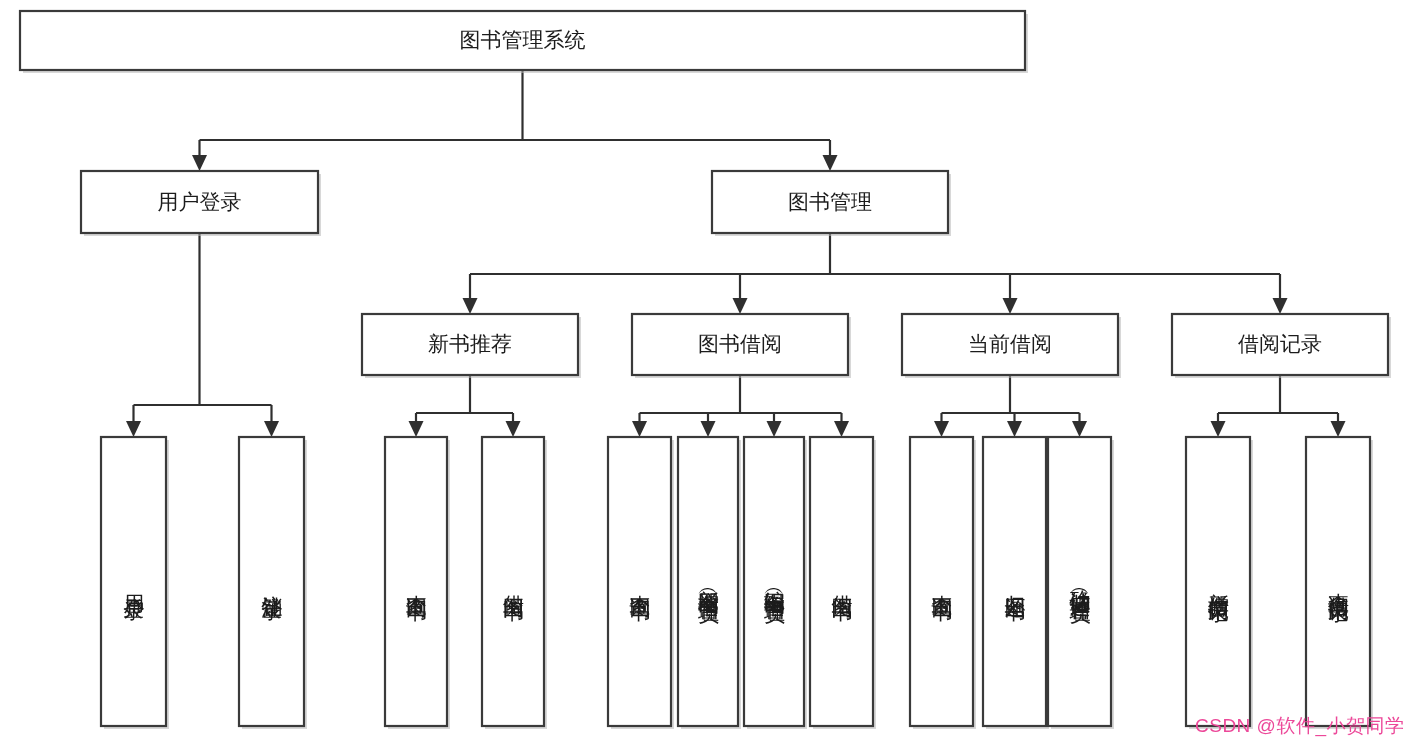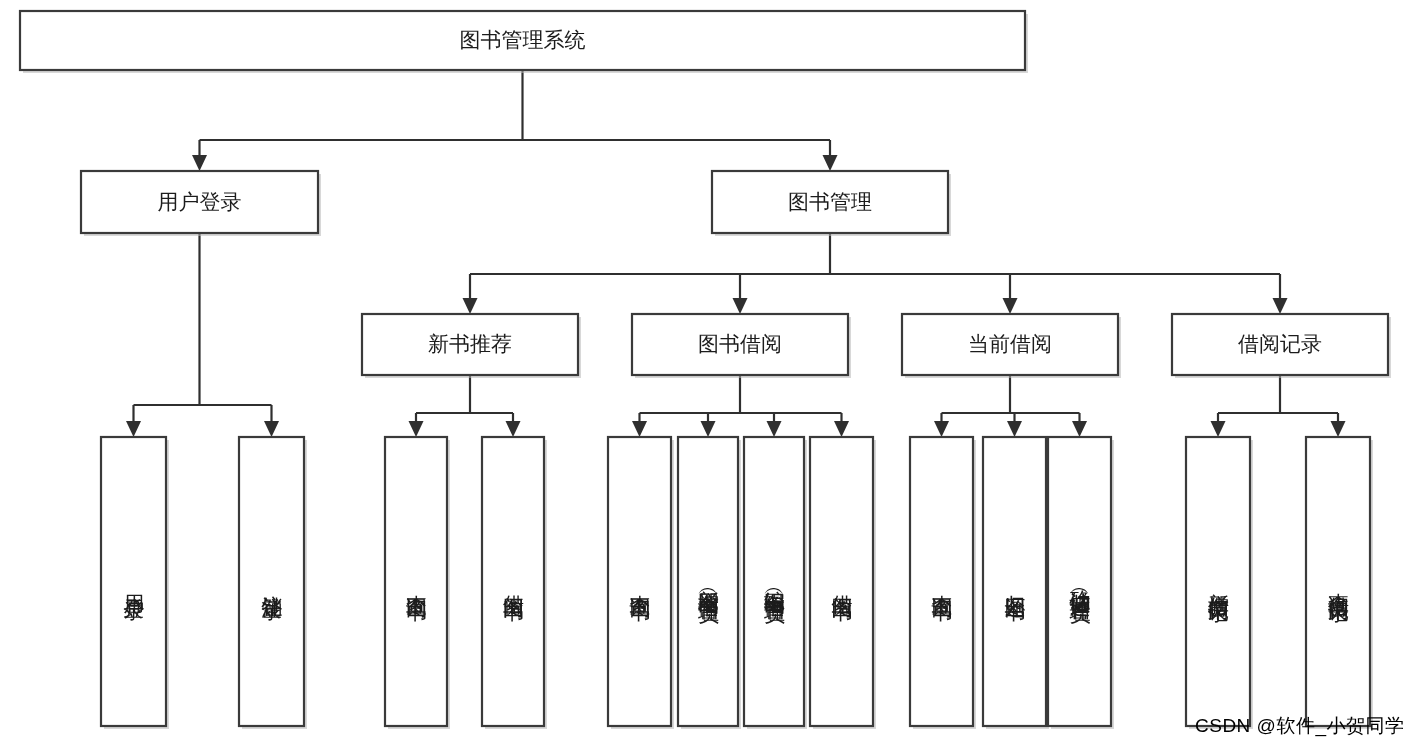--- a/index.html
+++ b/index.html
@@ -66,21 +66,21 @@
     align-items: center;
     justify-content: center;
     text-align: center;
     white-space: nowrap;
     pointer-events: none;
   }
   .watermark {
     position: absolute;
     font-family: "Liberation Sans", "DejaVu Sans", sans-serif;
     font-size: 19px;
-    color: #000000;
+    color: #ec4899;
     white-space: nowrap;
     letter-spacing: 0.5px;
   }
 </style>
 </head>
 <body>
 
 <div id="diagram-root">
 
   <svg class="diagram-canvas" viewBox="0 0 1405 747" xmlns="http://www.w3.org/2000/svg">

